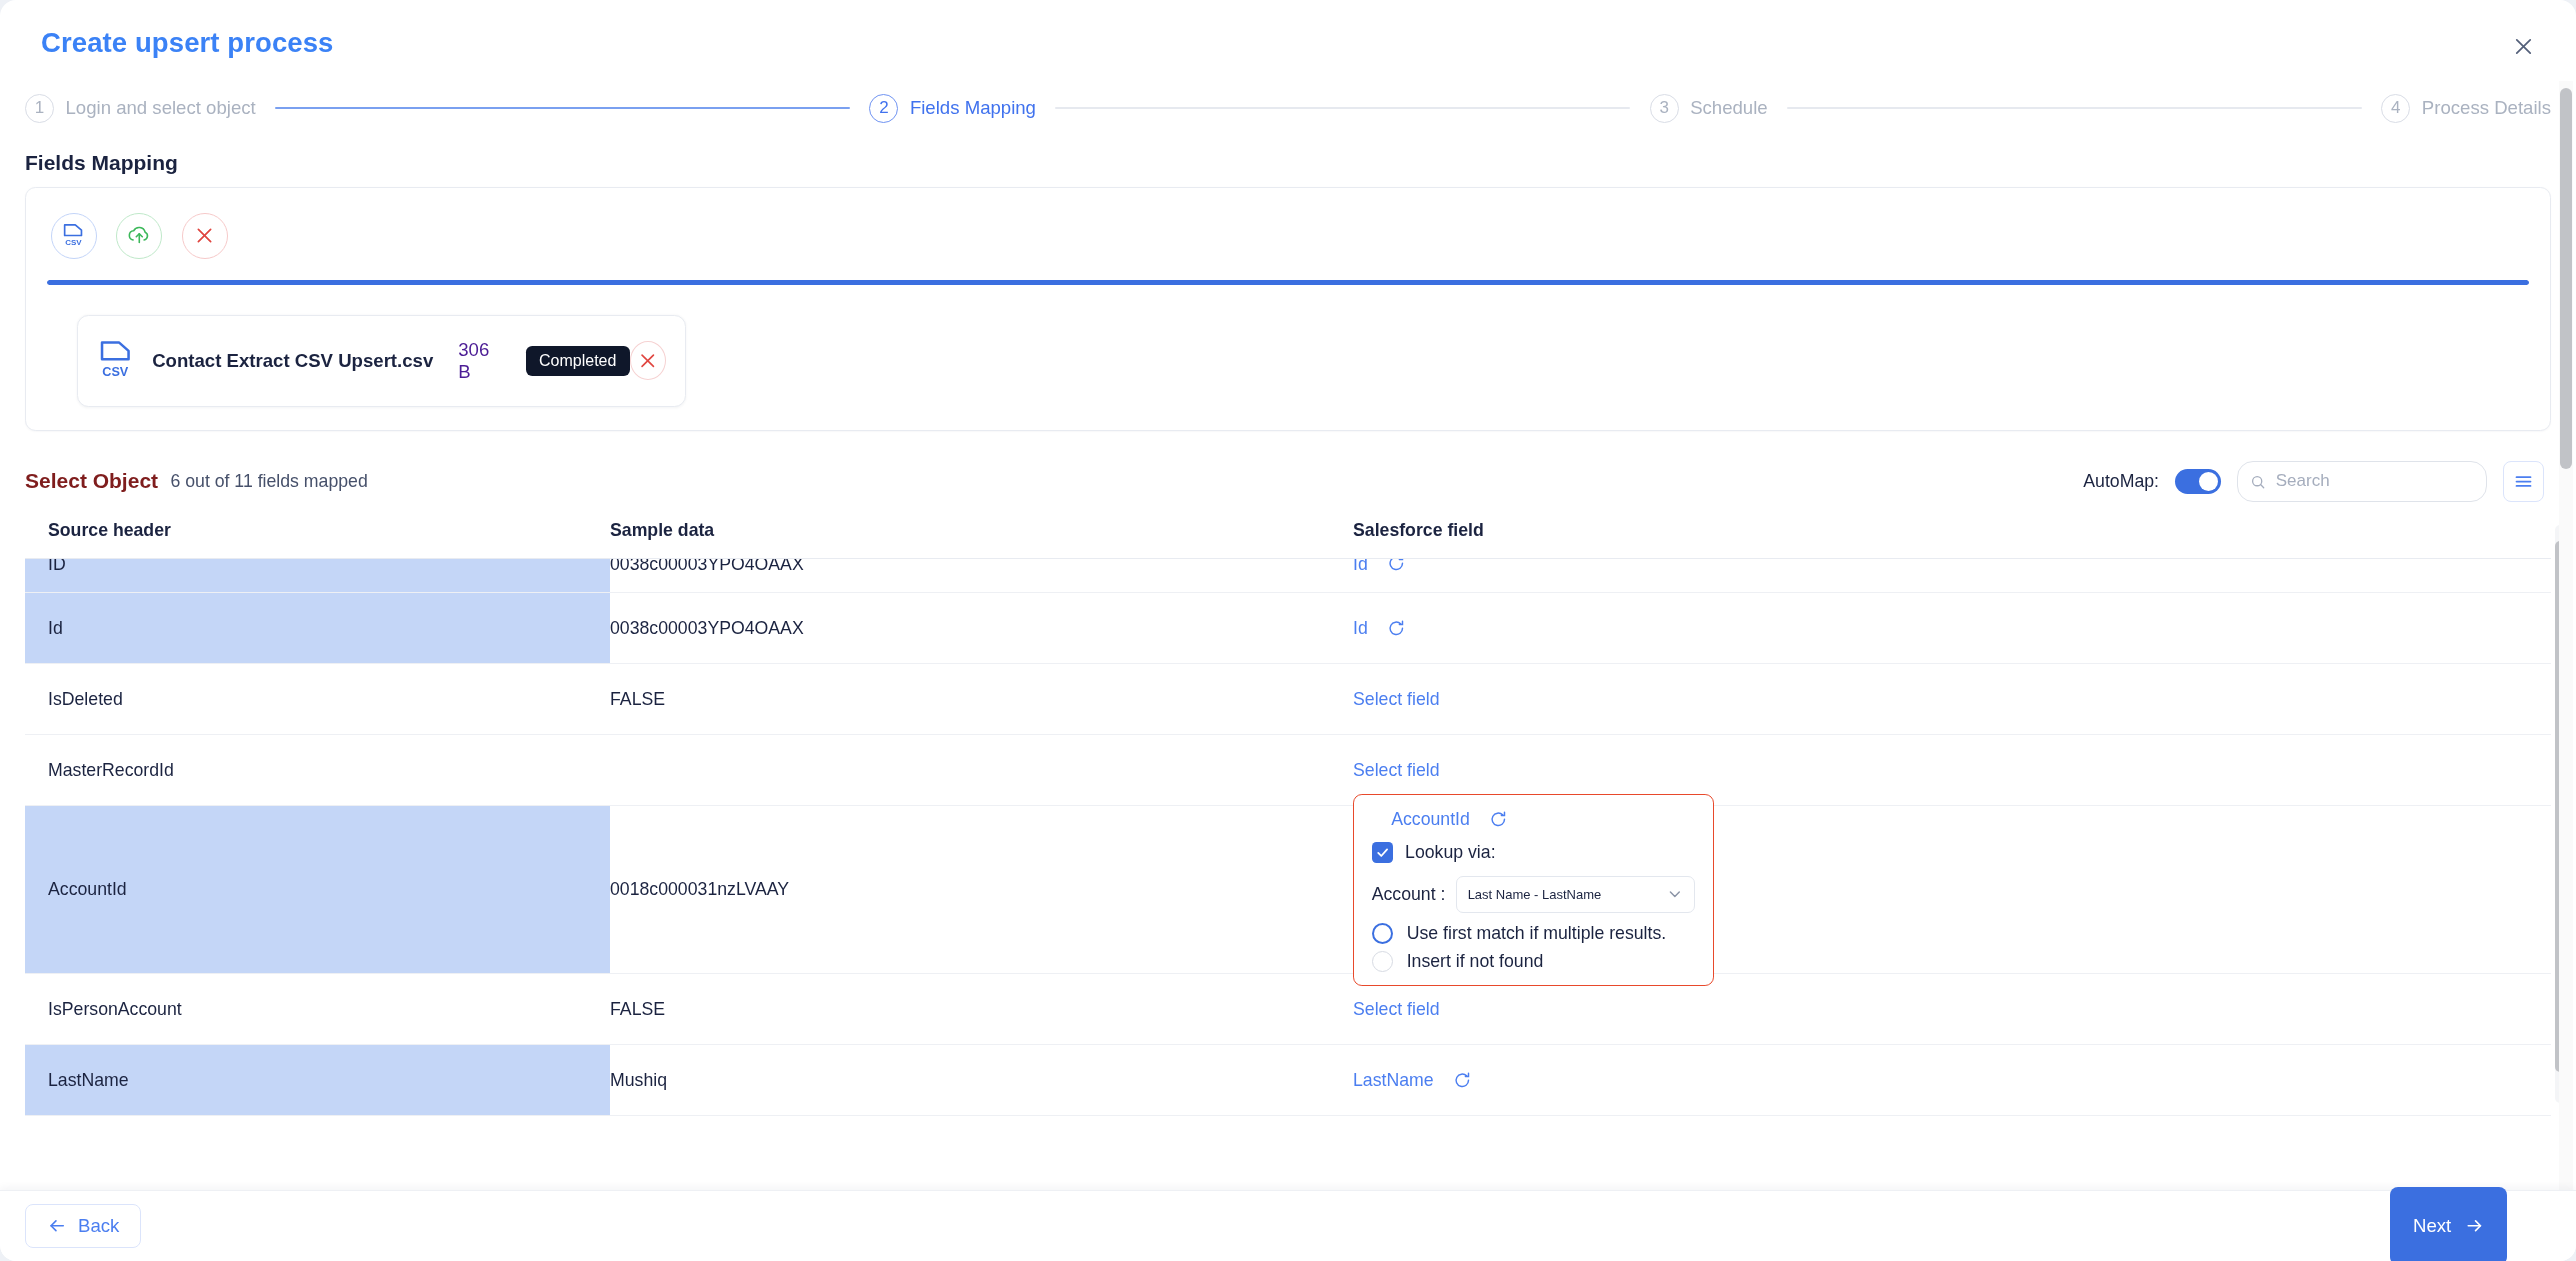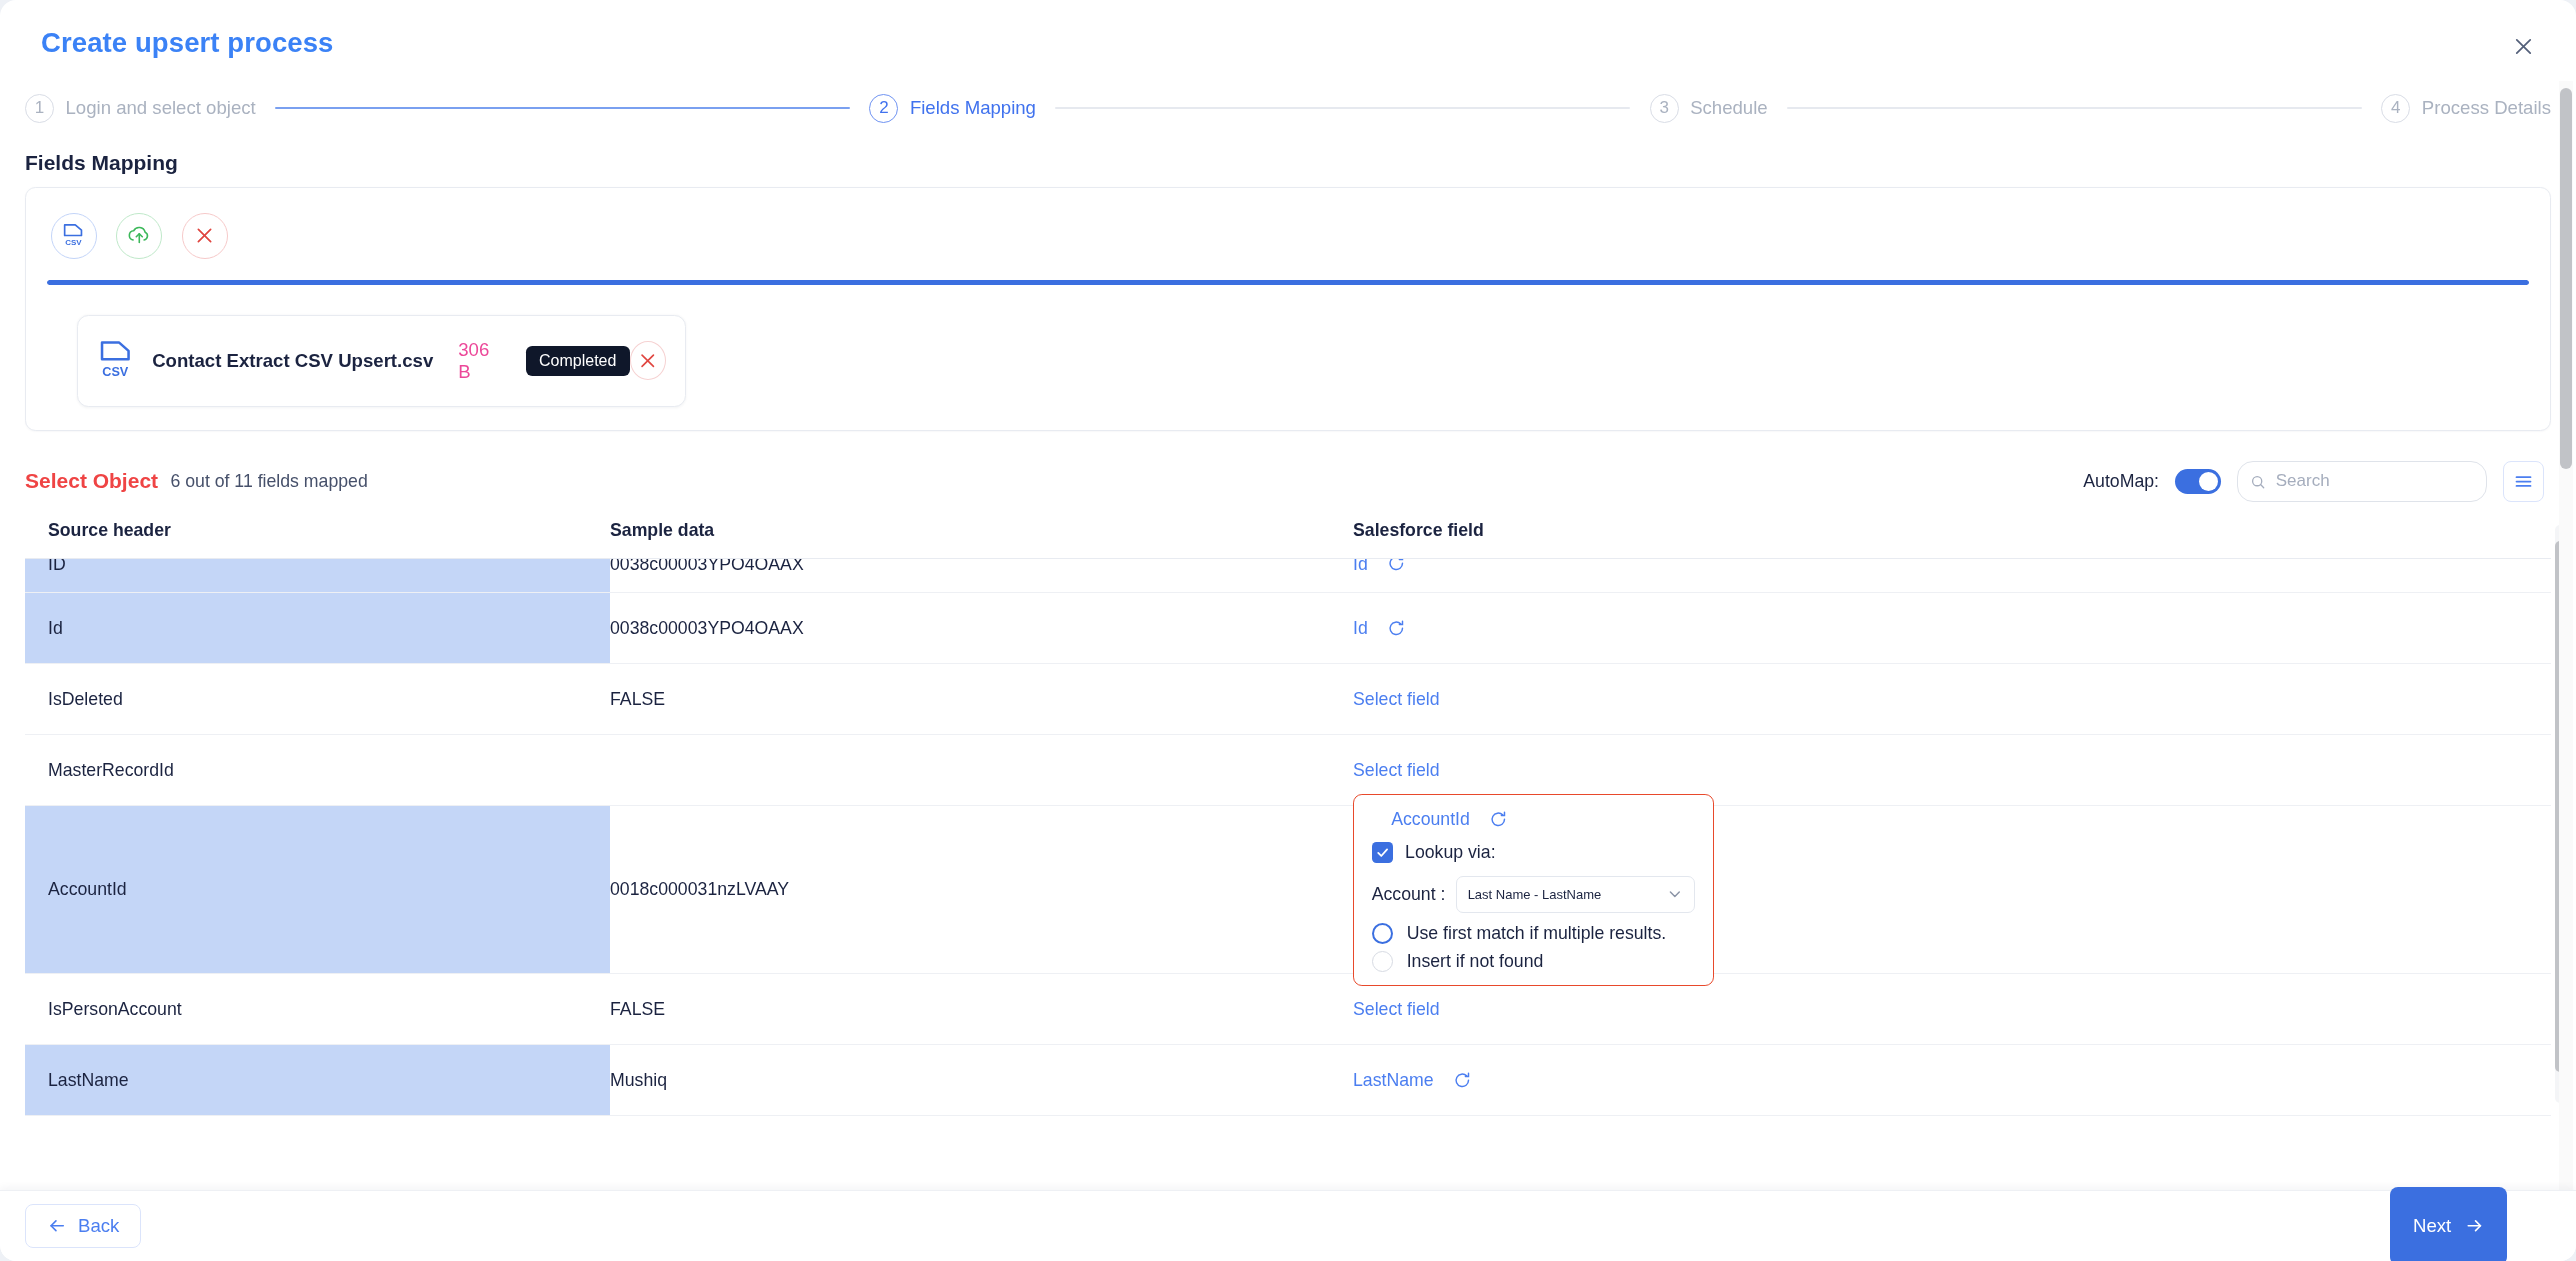--- a/index.html
+++ b/index.html
@@ -89,38 +89,38 @@
     margin-top: 30px; margin-left: 30px;
     width: 609px;
     border: 0.9px solid #e8ebf1; border-radius: 11.5px;
     background: #fff;
     display: flex; align-items: center; gap: 0;
     padding: 23px 19.5px;
     box-shadow: 0 0.9px 2.7px rgba(20,30,60,.05);
   }
   .csv-glyph { position: relative; width: 37px; height: 41px; margin-right: 17.7px; flex: 0 0 auto;}
   .file-name { font-size: 18.6px; font-weight: 700; color: #1b2340; margin-right: 25px; white-space: nowrap;}
-  .file-size { font-size: 18.6px; color: #ec4899; margin-right: 23px; }
+  .file-size { font-size: 18.6px; color: #4c1d95; margin-right: 23px; }
   .badge-completed {
     background: #0f172a; color: #fff; font-size: 16px;
     padding: 6.2px 13.3px; border-radius: 6.2px; white-space: nowrap;
   }
   .file-remove {
     margin-left: auto;
     width: 39px; height: 39px; border-radius: 50%;
     border: 1.2px solid #f6d2d2;
     display: flex; align-items: center; justify-content: center; cursor: pointer;
   }
 
   
   .select-bar {
     display: flex; align-items: center;
     padding: 30px 25px 17.7px 25px;
   }
-  .select-bar h3 { font-size: 21px; font-weight: 700; color: #ef4444; }
+  .select-bar h3 { font-size: 21px; font-weight: 700; color: #7f1d1d; }
   .select-bar .sub { font-size: 17.7px; color: #46506a; margin-left: 12.4px; }
   .bar-right { margin-left: auto; display: flex; align-items: center; gap: 16px; padding-right: 7px;}
   .automap-label { font-size: 17.7px; color: #1b2340; }
   .toggle {
     width: 46px; height: 25px; border-radius: 14px; background: #3b6fe0;
     position: relative; cursor: pointer;
   }
   .toggle .knob {
     position: absolute; top: 2.7px; right: 2.7px;
     width: 19.5px; height: 19.5px; border-radius: 50%; background: #fff;

